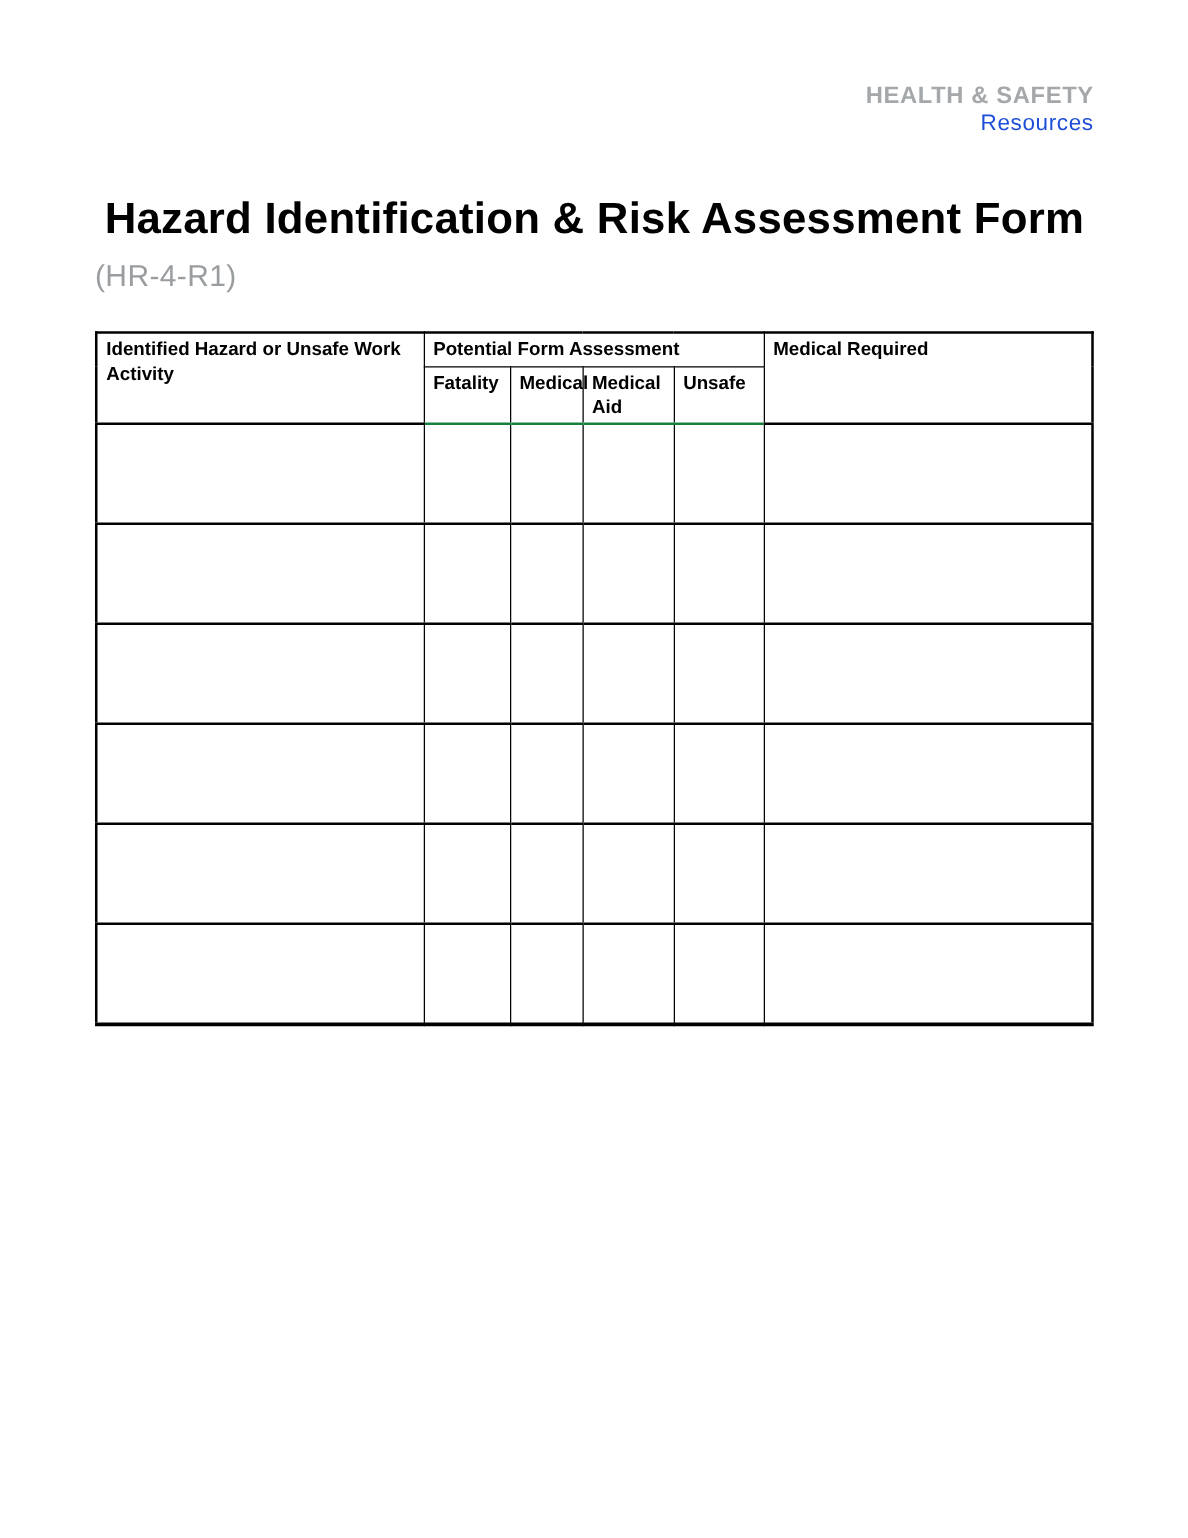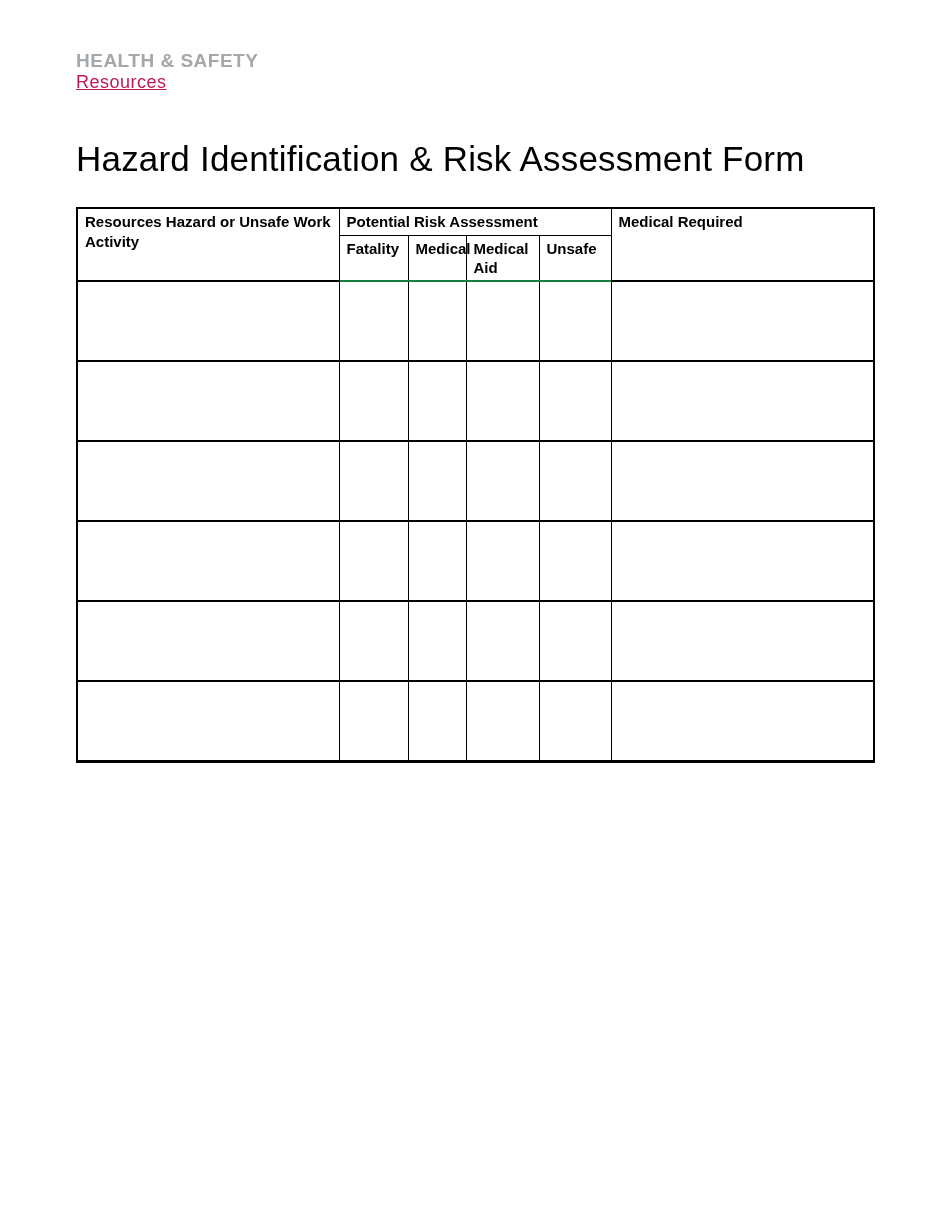--- a/index.html
+++ b/index.html
@@ -12,45 +12,45 @@
     position: relative;
   }
   .page {
     width: 950px;
     height: 1230px;
     padding: 0 75px 0 76px;
     background: #fff;
   }
   
   .brand {
-    padding-top: 50px;
-    text-align: left;
+    padding-top: 66px;
+    text-align: right;
     line-height: 1.15;
   }
   .brand-name {
     font-size: 19px;
     font-weight: bold;
     letter-spacing: 0.5px;
     color: #a5a8ab;
   }
   .brand-tagline {
     font-size: 18px;
     font-weight: 400;
     letter-spacing: 0.5px;
-    color: #be185d;
-    text-decoration: underline;
+    color: #1d4ed8;
   }
   
   .title {
     margin-top: 47px;
     font-size: 35px;
-    font-weight: 400;
+    font-weight: 700;
     letter-spacing: 0.2px;
     color: #000;
     line-height: 1.1;
+    text-align: center;
   }
   .form-code {
     margin-top: 14px;
     font-size: 24px;
     font-weight: 400;
     letter-spacing: 0.3px;
     color: #9a9da0;
   }
   
   table.form-table {
@@ -90,34 +90,35 @@
 
 <div class="page">
 
   <div class="brand">
     <div class="brand-name">HEALTH &amp; SAFETY</div>
     <div class="brand-tagline">Resources</div>
   </div>
 
   <h1 class="title">Hazard Identification &amp; Risk Assessment Form</h1>
 
+  <div class="form-code">(HR-4-R1)</div>
 
   <table class="form-table">
     <colgroup>
       <col style="width:262px">
       <col style="width:69px">
       <col style="width:58px">
       <col style="width:73px">
       <col style="width:72px">
       <col style="width:263px">
     </colgroup>
     <thead>
       <tr class="group-row">
-        <th class="span-two" rowspan="2">Resources Hazard or Unsafe Work Activity</th>
-        <th class="group-h" colspan="4">Potential Risk Assessment</th>
+        <th class="span-two" rowspan="2">Identified Hazard or Unsafe Work Activity</th>
+        <th class="group-h" colspan="4">Potential Form Assessment</th>
         <th class="span-two" rowspan="2">Medical Required</th>
       </tr>
       <tr class="sub-row">
         <th>Fatality</th>
         <th>Medical</th>
         <th>Medical Aid</th>
         <th>Unsafe</th>
       </tr>
     </thead>
     <tbody>

